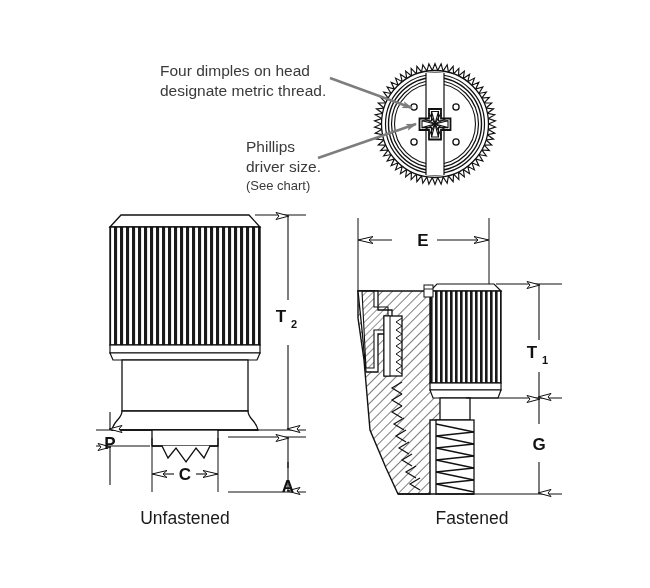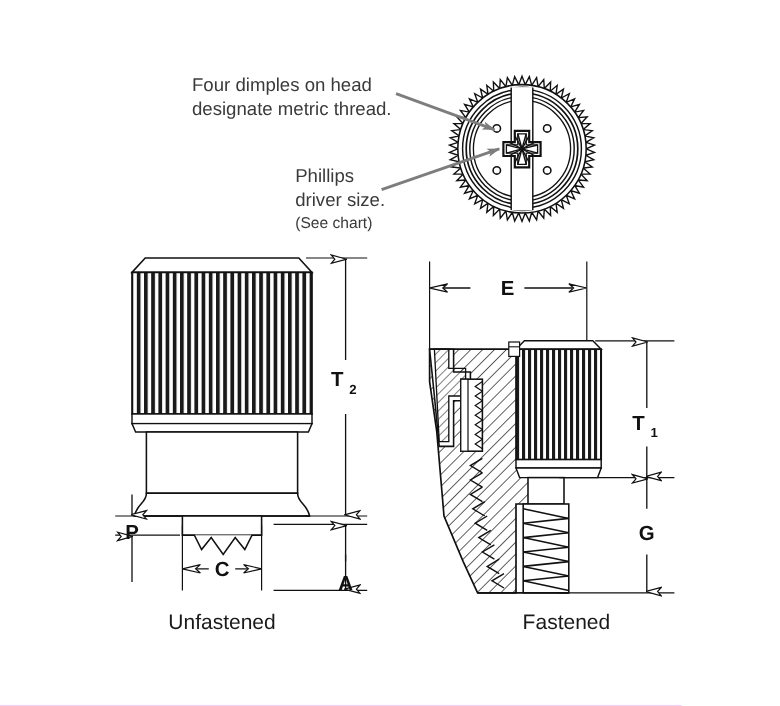--- a/index.html
+++ b/index.html
@@ -11,21 +11,21 @@
     width: 650px;
     height: 588px;
     overflow: hidden;
     font-family: "Liberation Sans", sans-serif;
     color: #2b2b2b;
   }
   #drawing-root {
     position: relative;
     width: 568px;
     height: 588px;
-    background: #d946ef;
+    background: #ef4444;
   }
   svg.sheet {
     display: block;
     width: 650px;
     height: 588px;
   }
   .anno-text {
     font-family: "Liberation Sans", sans-serif;
     font-size: 15.5px;
     fill: #3a3a3a;

